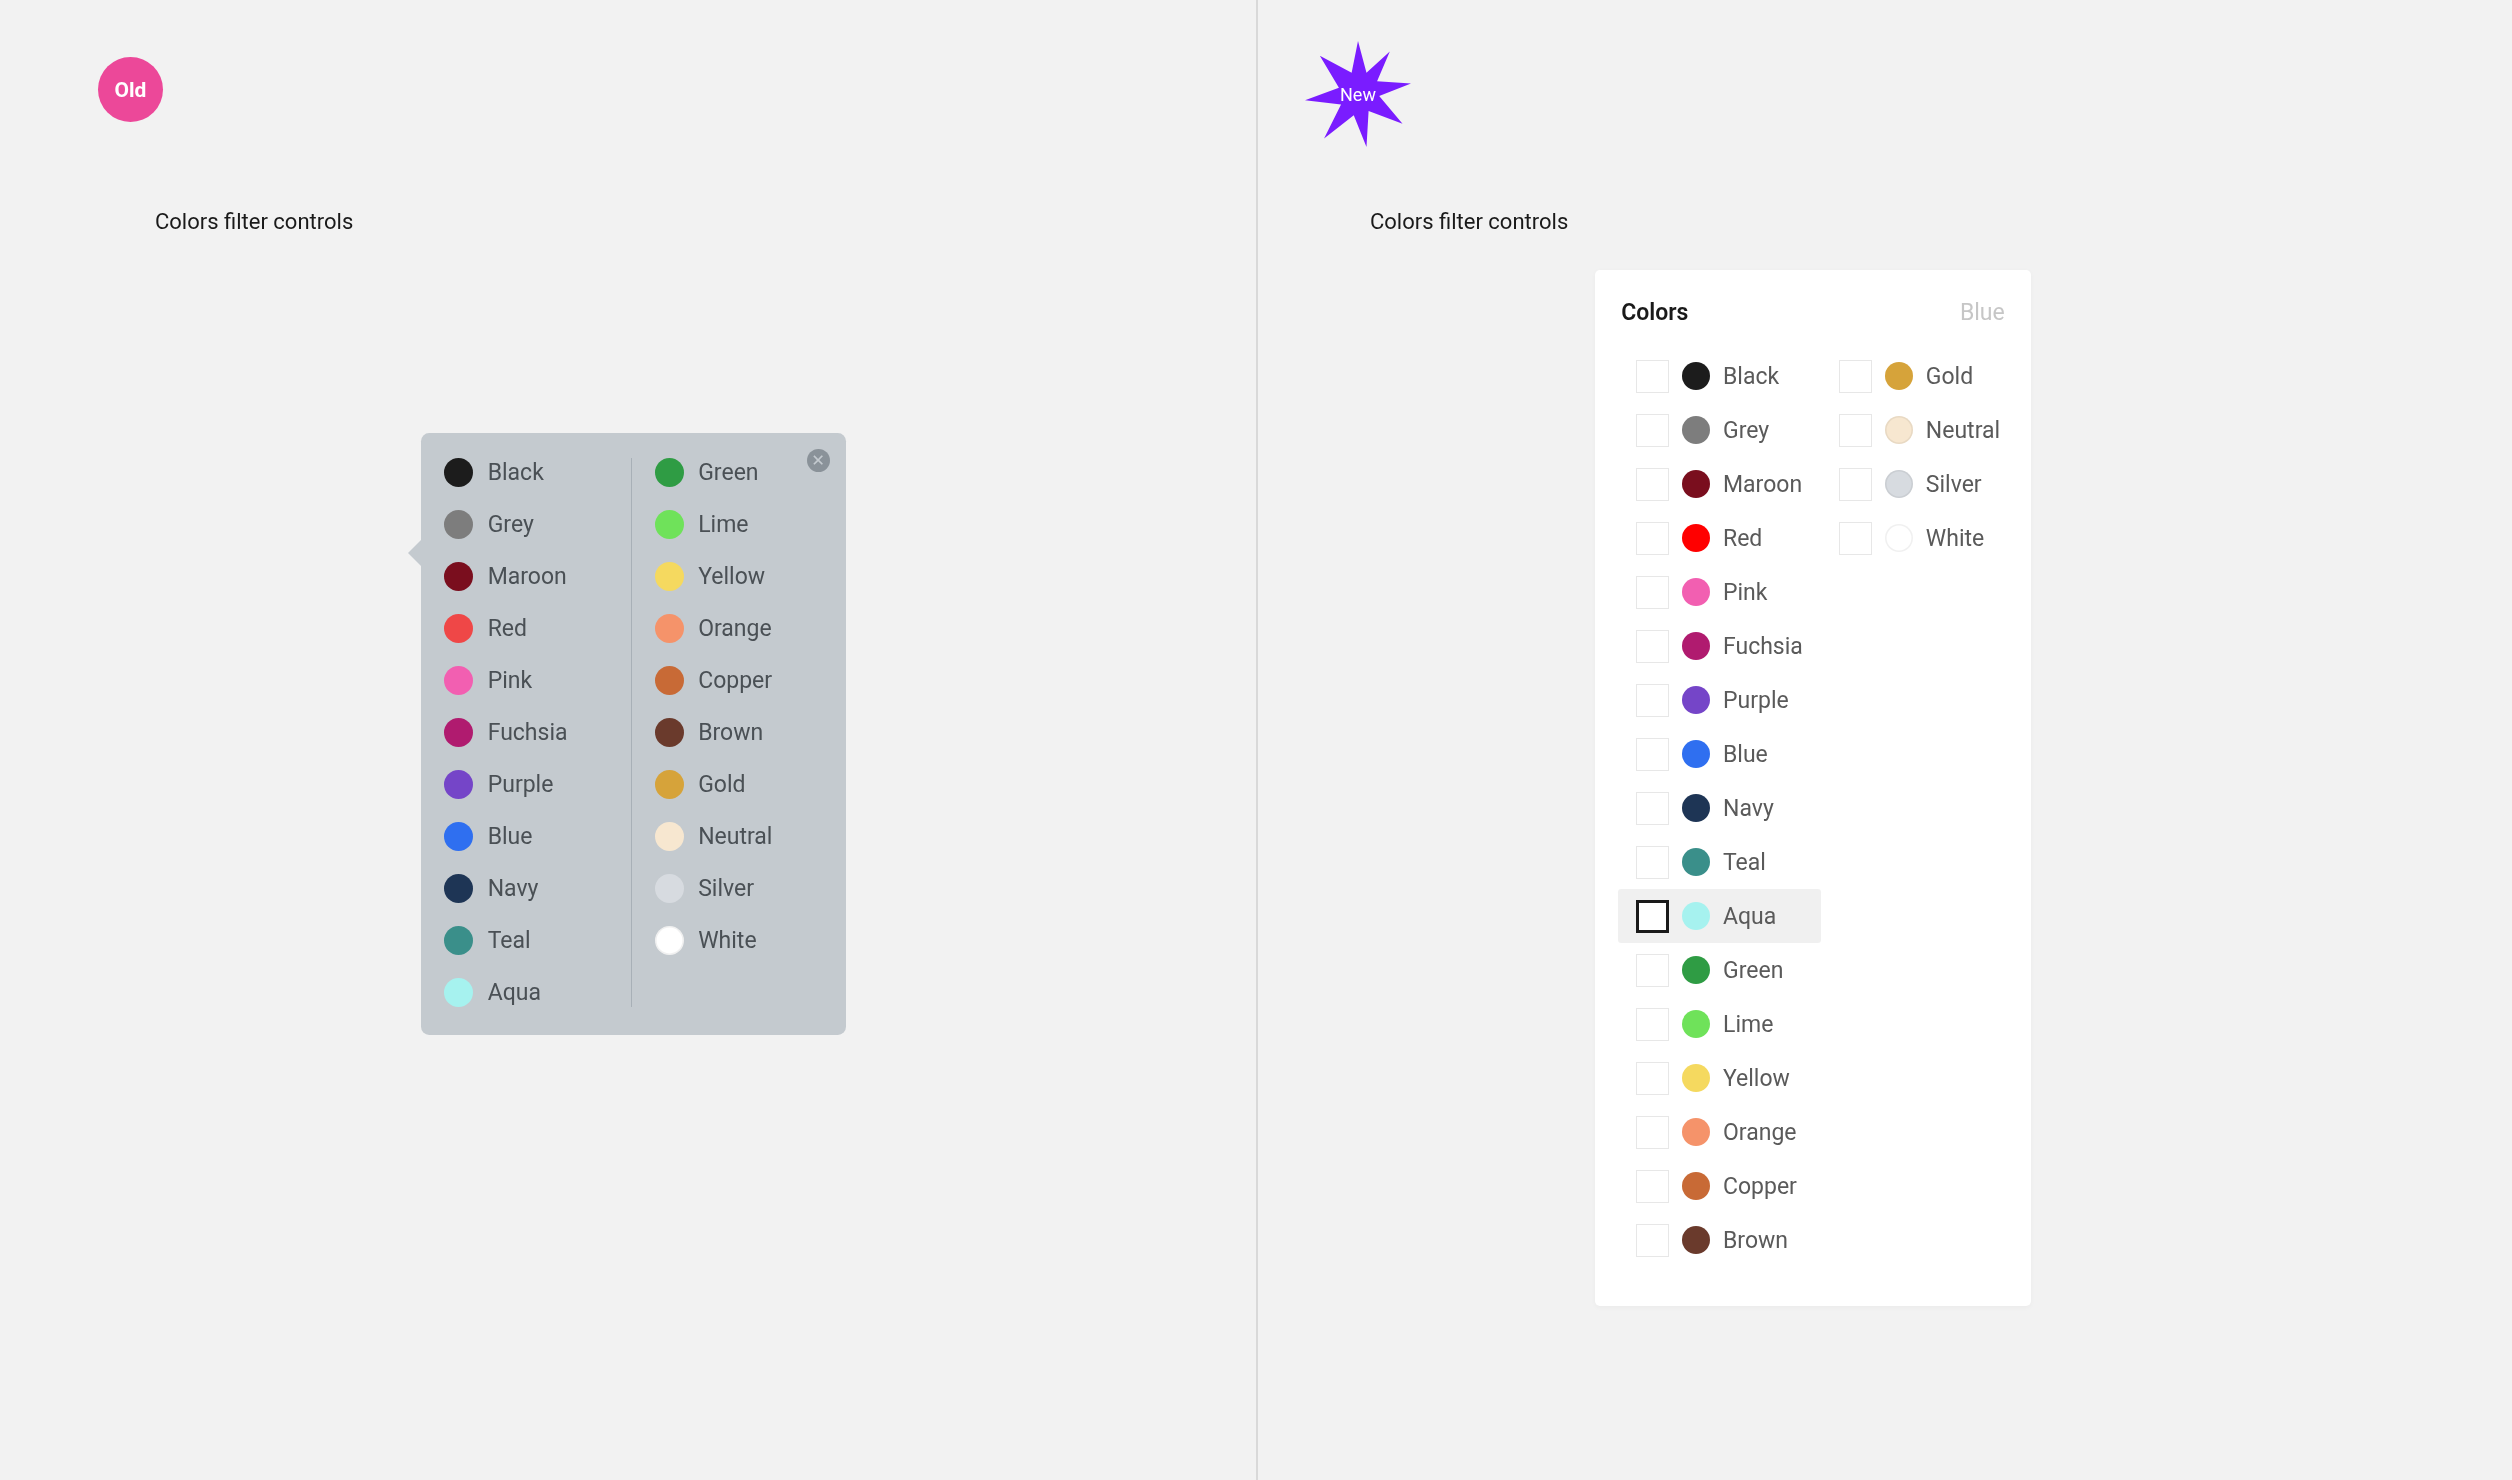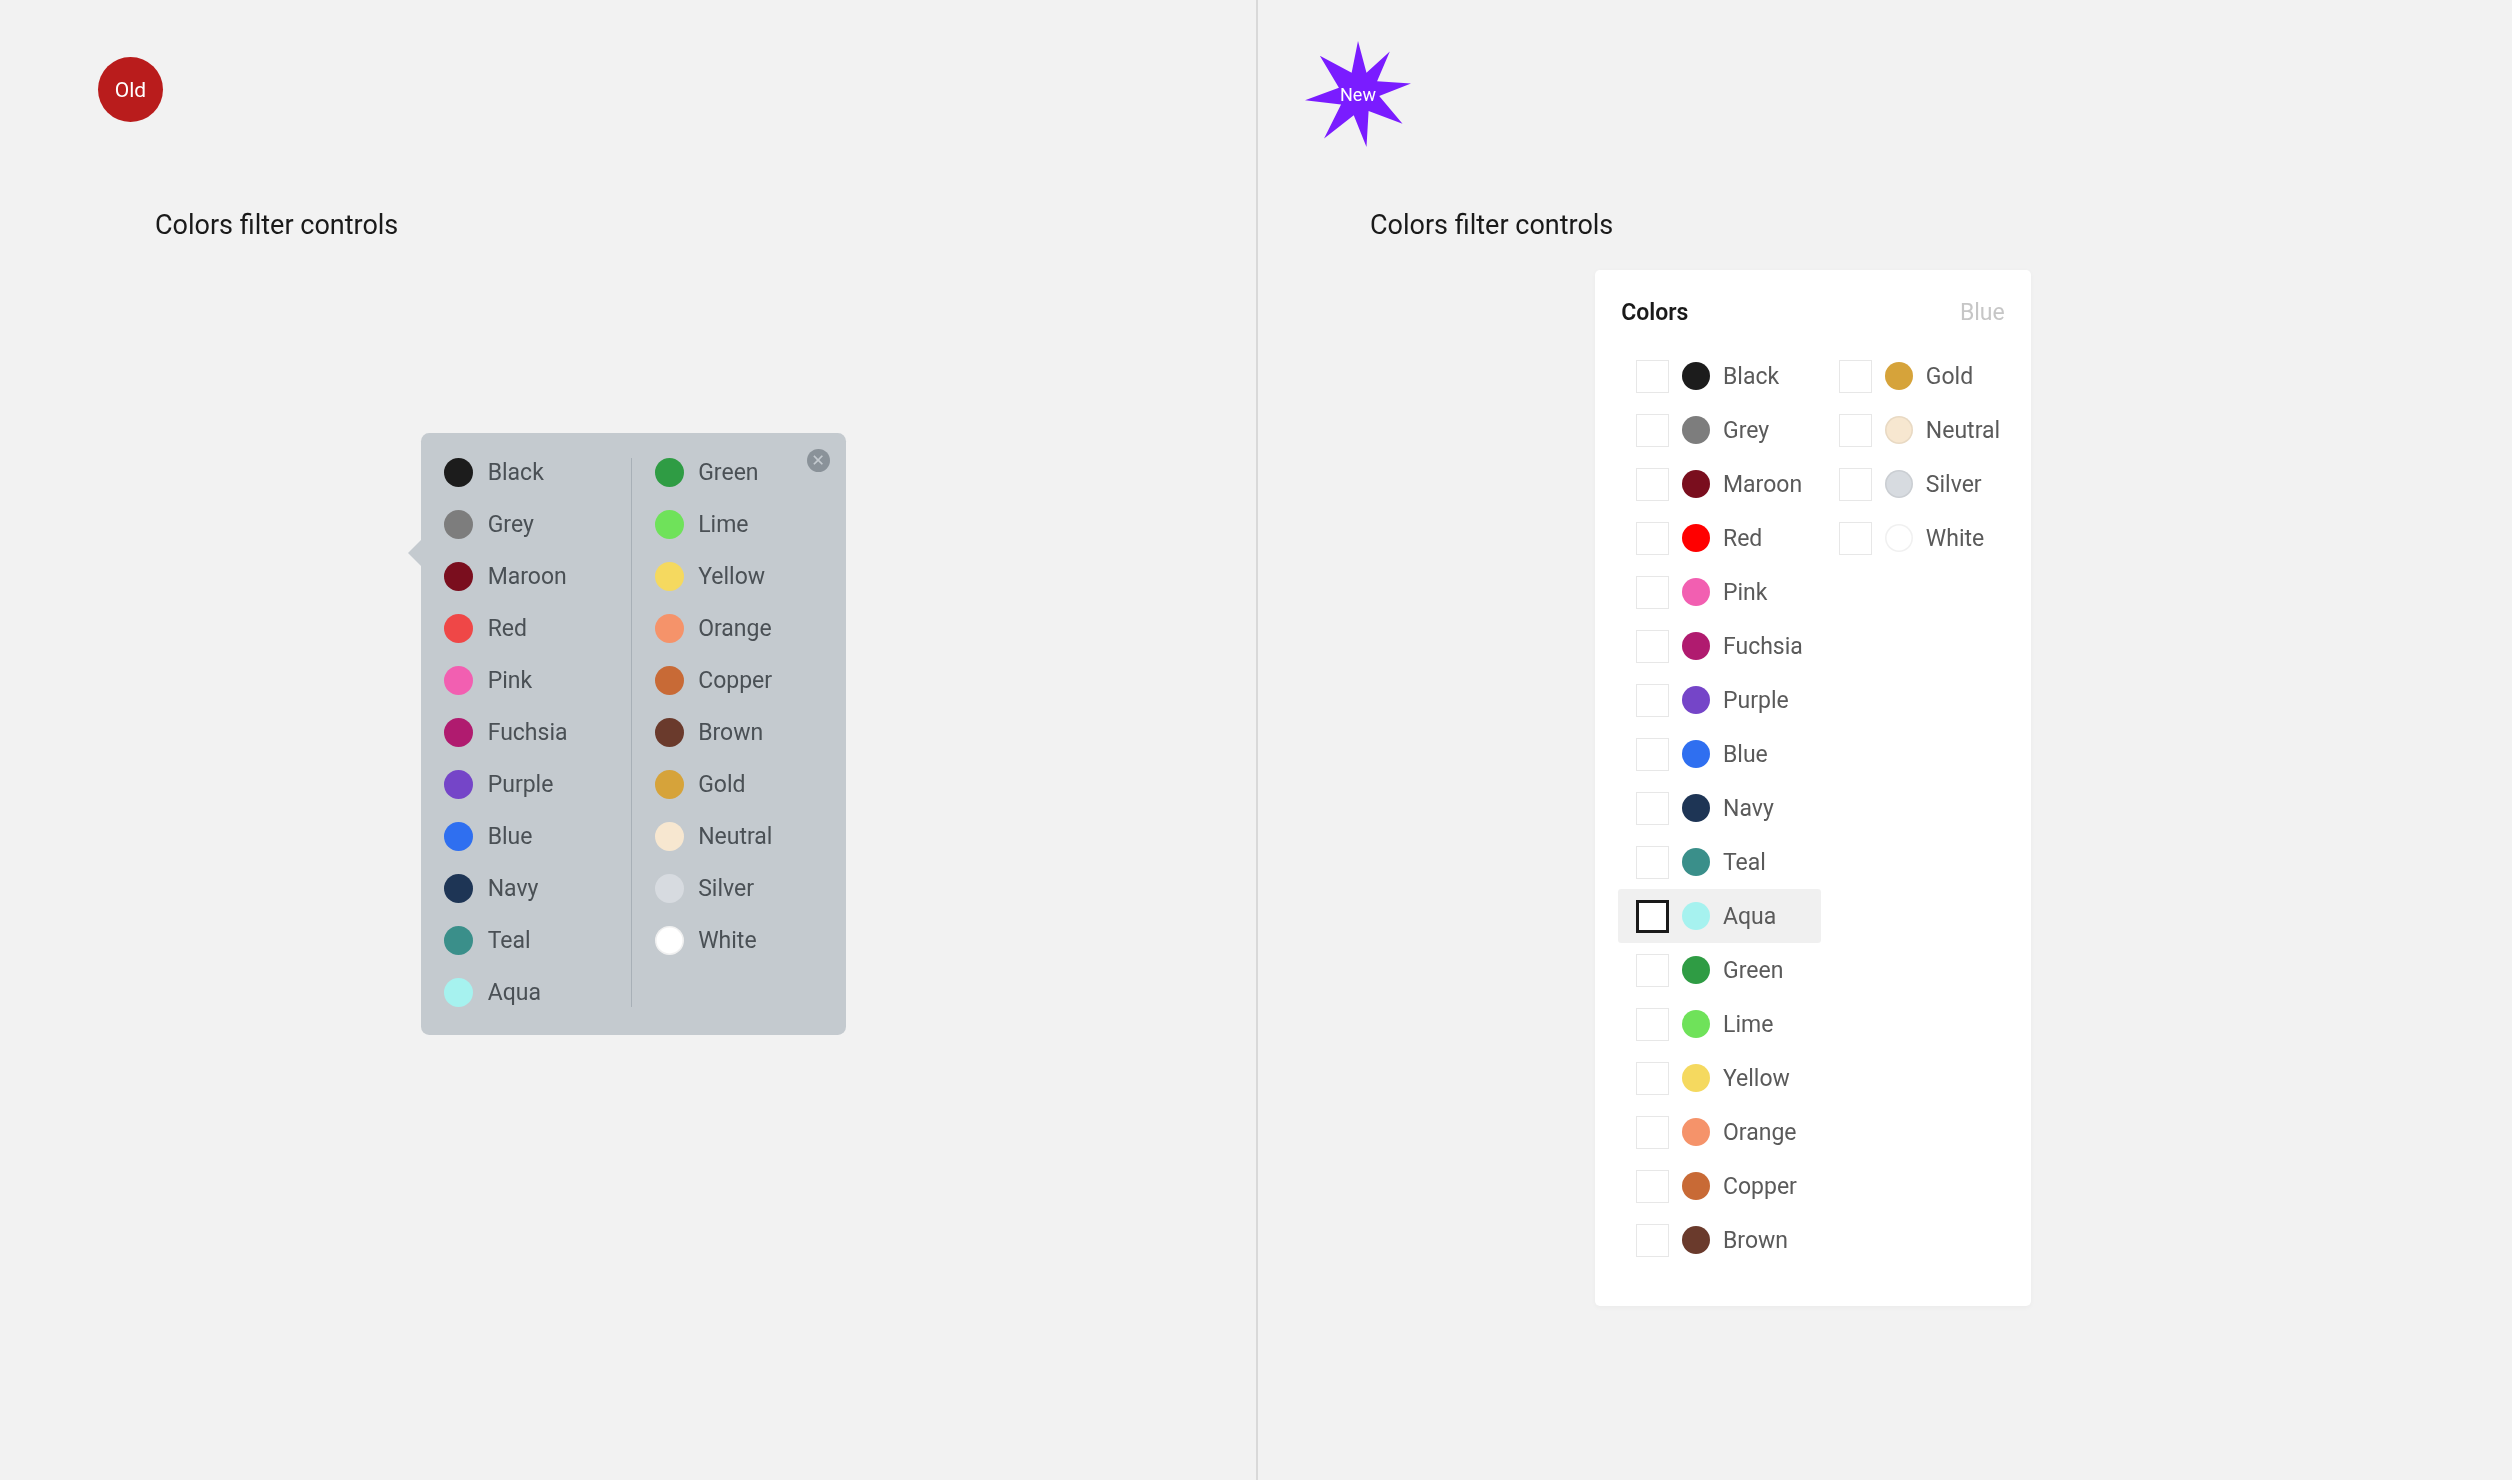--- a/index.html
+++ b/index.html
@@ -31,46 +31,47 @@
   }
 
   
   .badge-old {
     position: absolute;
     top: 57px;
     left: 98px;
     width: 65px;
     height: 65px;
     border-radius: 50%;
-    background: #b91c1c;
+    background: #ec4899;
     color: #fff;
     display: flex;
     align-items: center;
     justify-content: center;
     font-size: 21px;
+    font-weight: bold;
   }
   .badge-new-wrap {
     position: absolute;
     top: 41px;
     left: 49px;
     width: 106px;
     height: 106px;
   }
   .badge-new-wrap svg { width: 100%; height: 100%; display: block; }
   .badge-new-label {
     position: absolute;
     top: 0; left: 0; right: 0; bottom: 0;
     display: flex; align-items: center; justify-content: center;
     color: #fff; font-size: 18px;
   }
 
   .section-title {
     position: absolute;
     top: 209px;
-    font-size: 27px;
+    font-size: 22px;
     color: #1a1a1a;
   }
   .old-title { left: 155px; }
   .new-title { left: 114px; }
 
   
   .old-pop {
     position: absolute;
     top: 433px;
     left: 421px;

